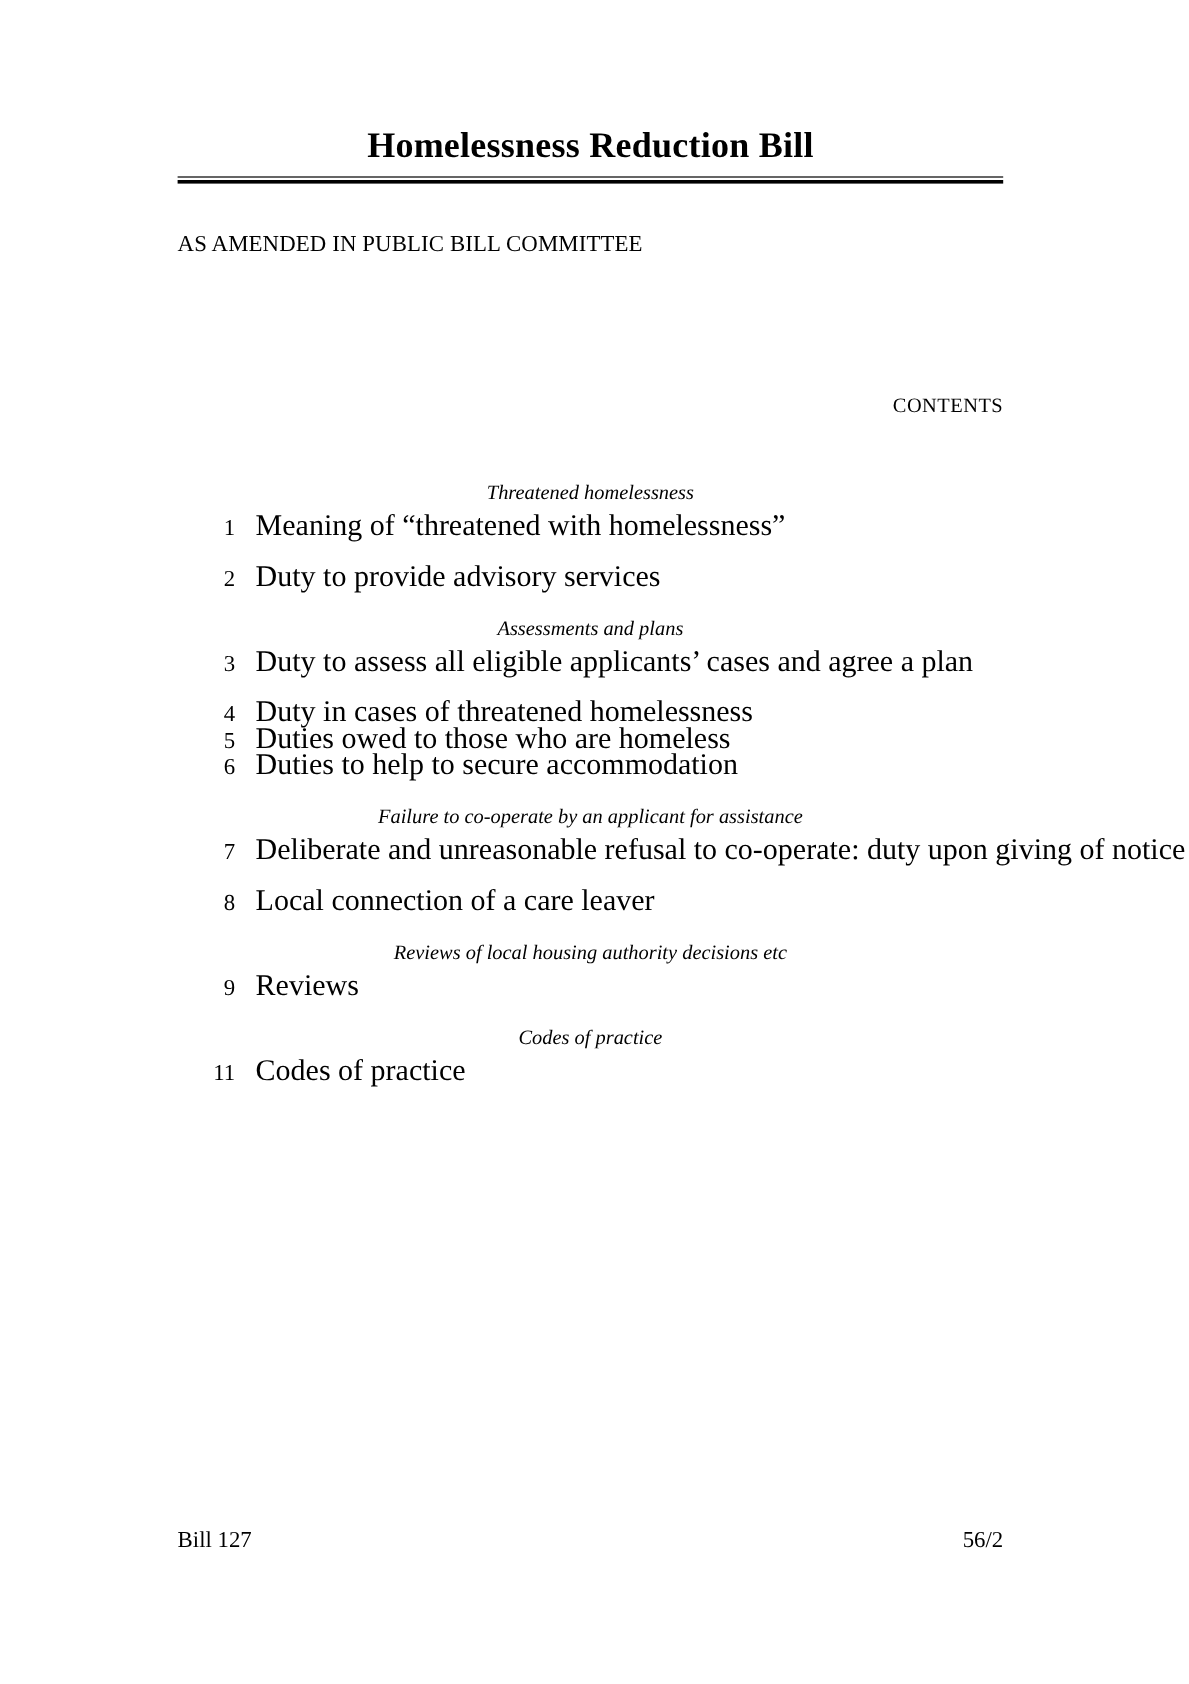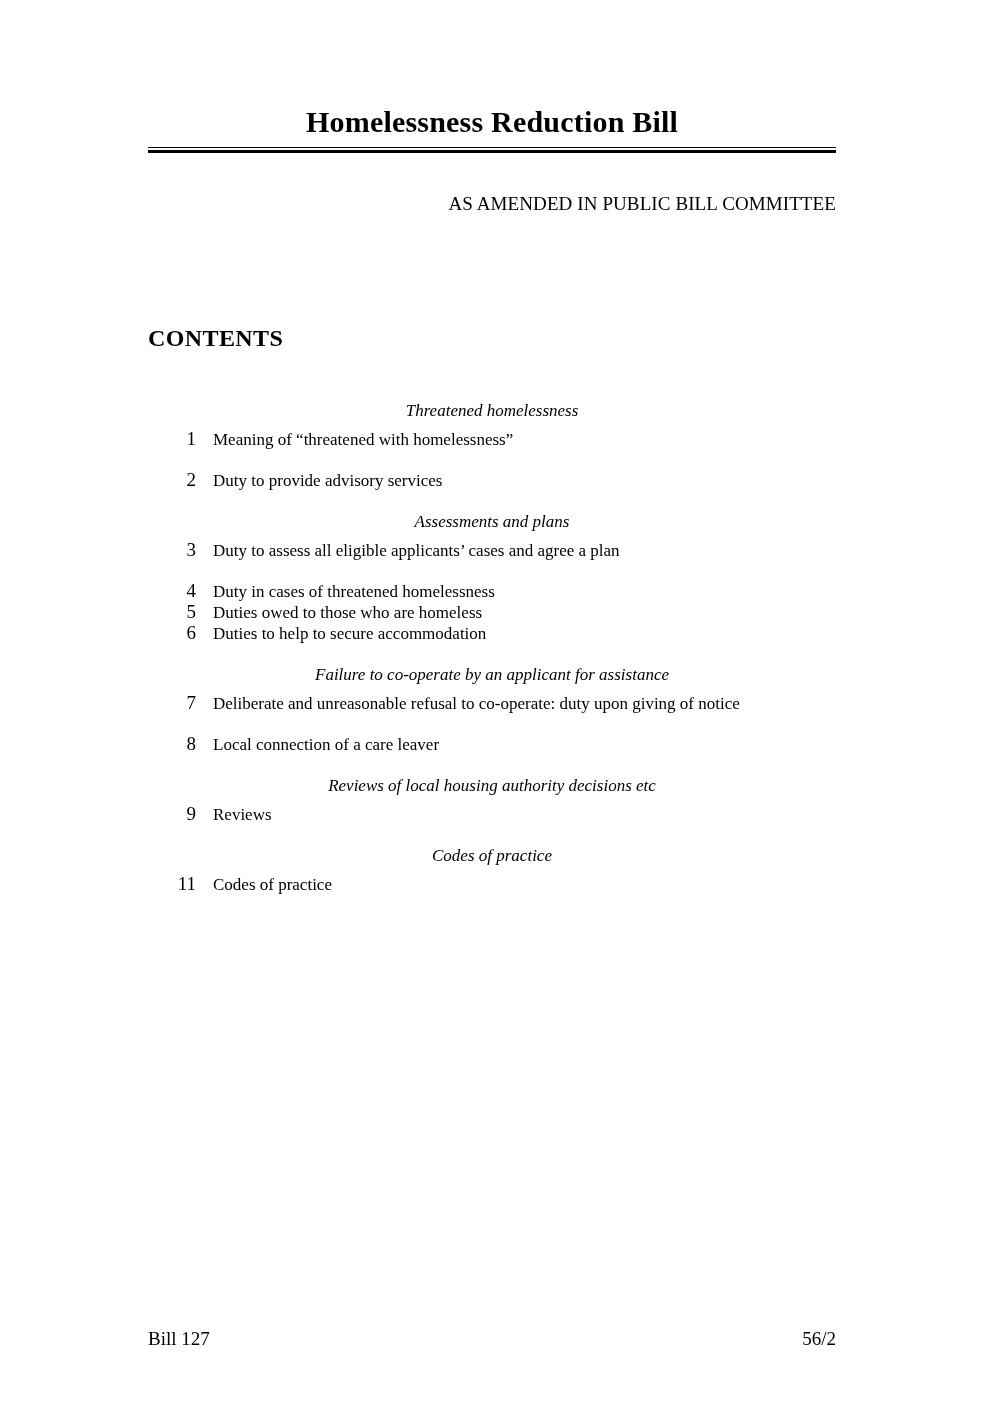--- a/index.html
+++ b/index.html
@@ -53,38 +53,37 @@
     background: #000000;
     width: 100%;
   }
 
   
   .subtitle {
     position: absolute;
     left: 148px;
     top: 192px;
     width: 688px;
-    text-align: right;
+    text-align: left;
     font-size: 19px;
     line-height: 24px;
     letter-spacing: 0.1px;
     white-space: nowrap;
   }
 
   
   .contents-heading {
     position: absolute;
     left: 148px;
     top: 322px;
     width: 688px;
-    text-align: left;
-    font-size: 24px;
+    text-align: right;
+    font-size: 17px;
     line-height: 32px;
     letter-spacing: 0.4px;
-    font-weight: bold;
   }
 
   
   .toc {
     position: absolute;
     left: 148px;
     top: 400px;
     width: 720px;
   }
   .toc-group {
@@ -111,28 +110,28 @@
   }
   .entry-num {
     width: 48px;
     min-width: 48px;
     text-align: right;
     padding-right: 17px;
     box-sizing: content-box;
     font-size: 19px;
   }
   .entry-text {
-    font-size: 17px;
+    font-size: 25px;
   }
 
   
   .footer {
     position: absolute;
     left: 148px;
-    top: 1327px;
+    top: 1272px;
     width: 688px;
     display: flex;
     justify-content: space-between;
     align-items: flex-end;
     font-size: 19px;
     line-height: 24px;
   }
 </style>
 </head>
 <body>

